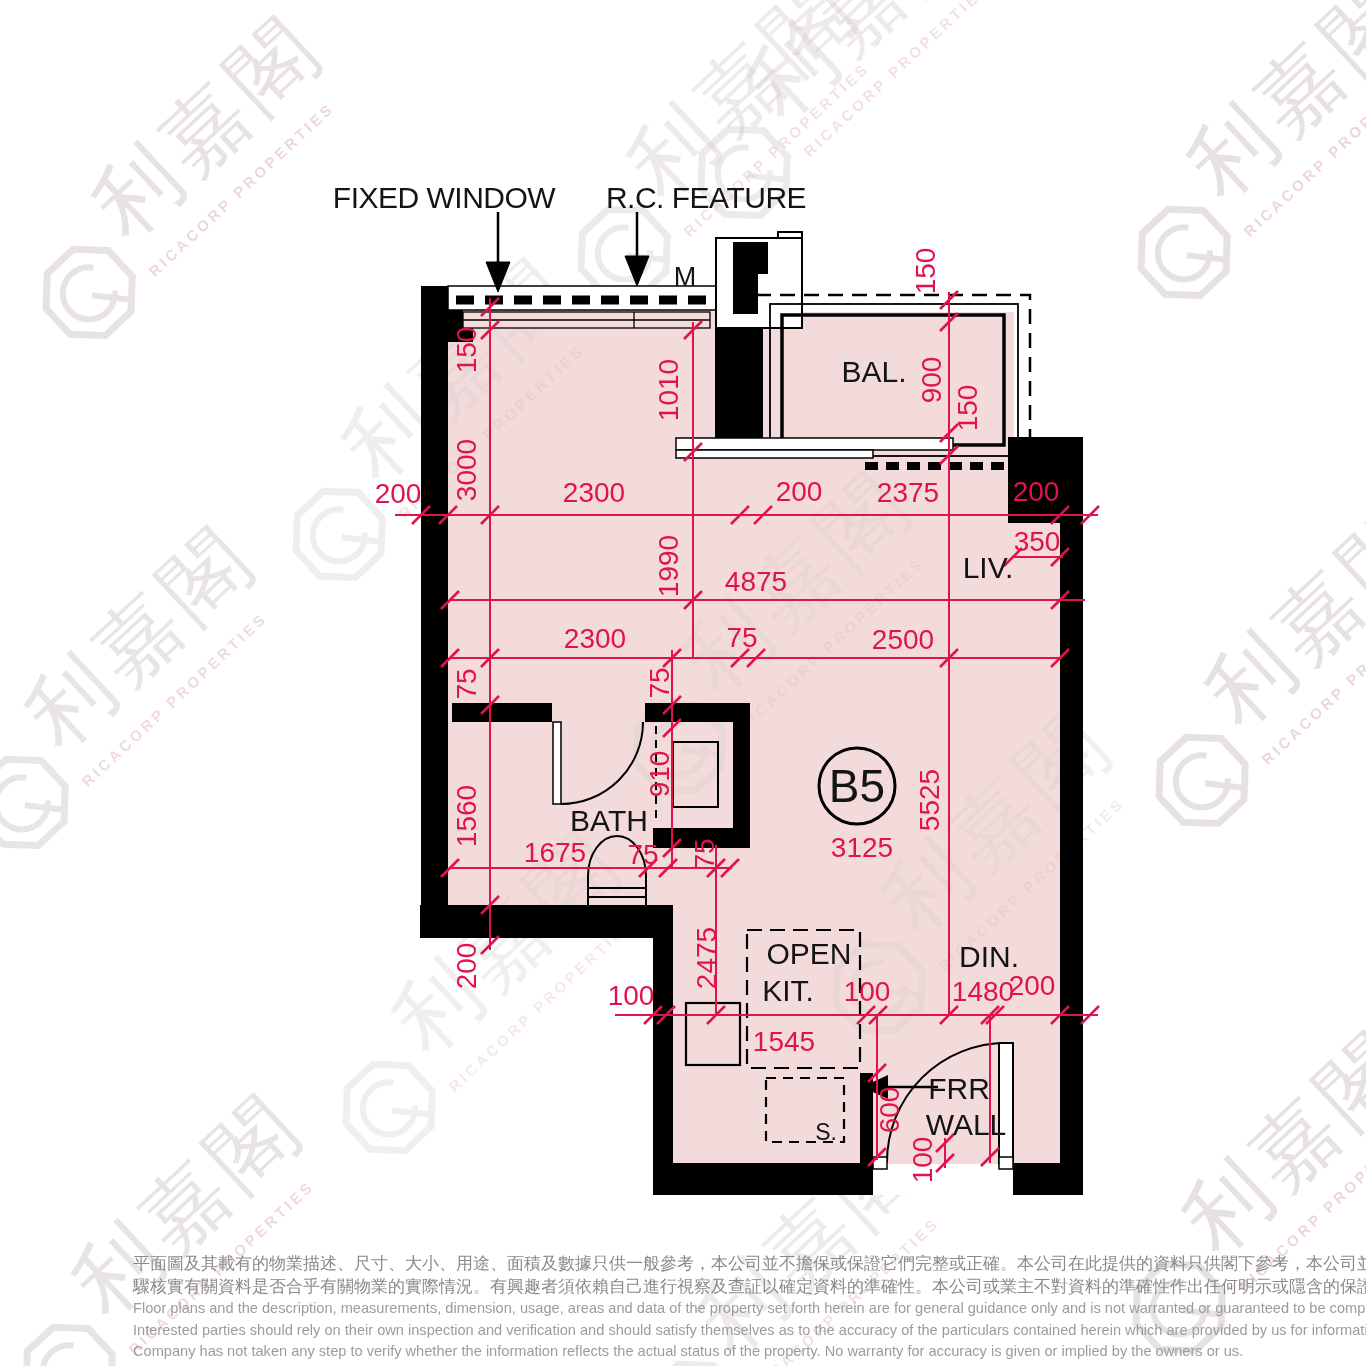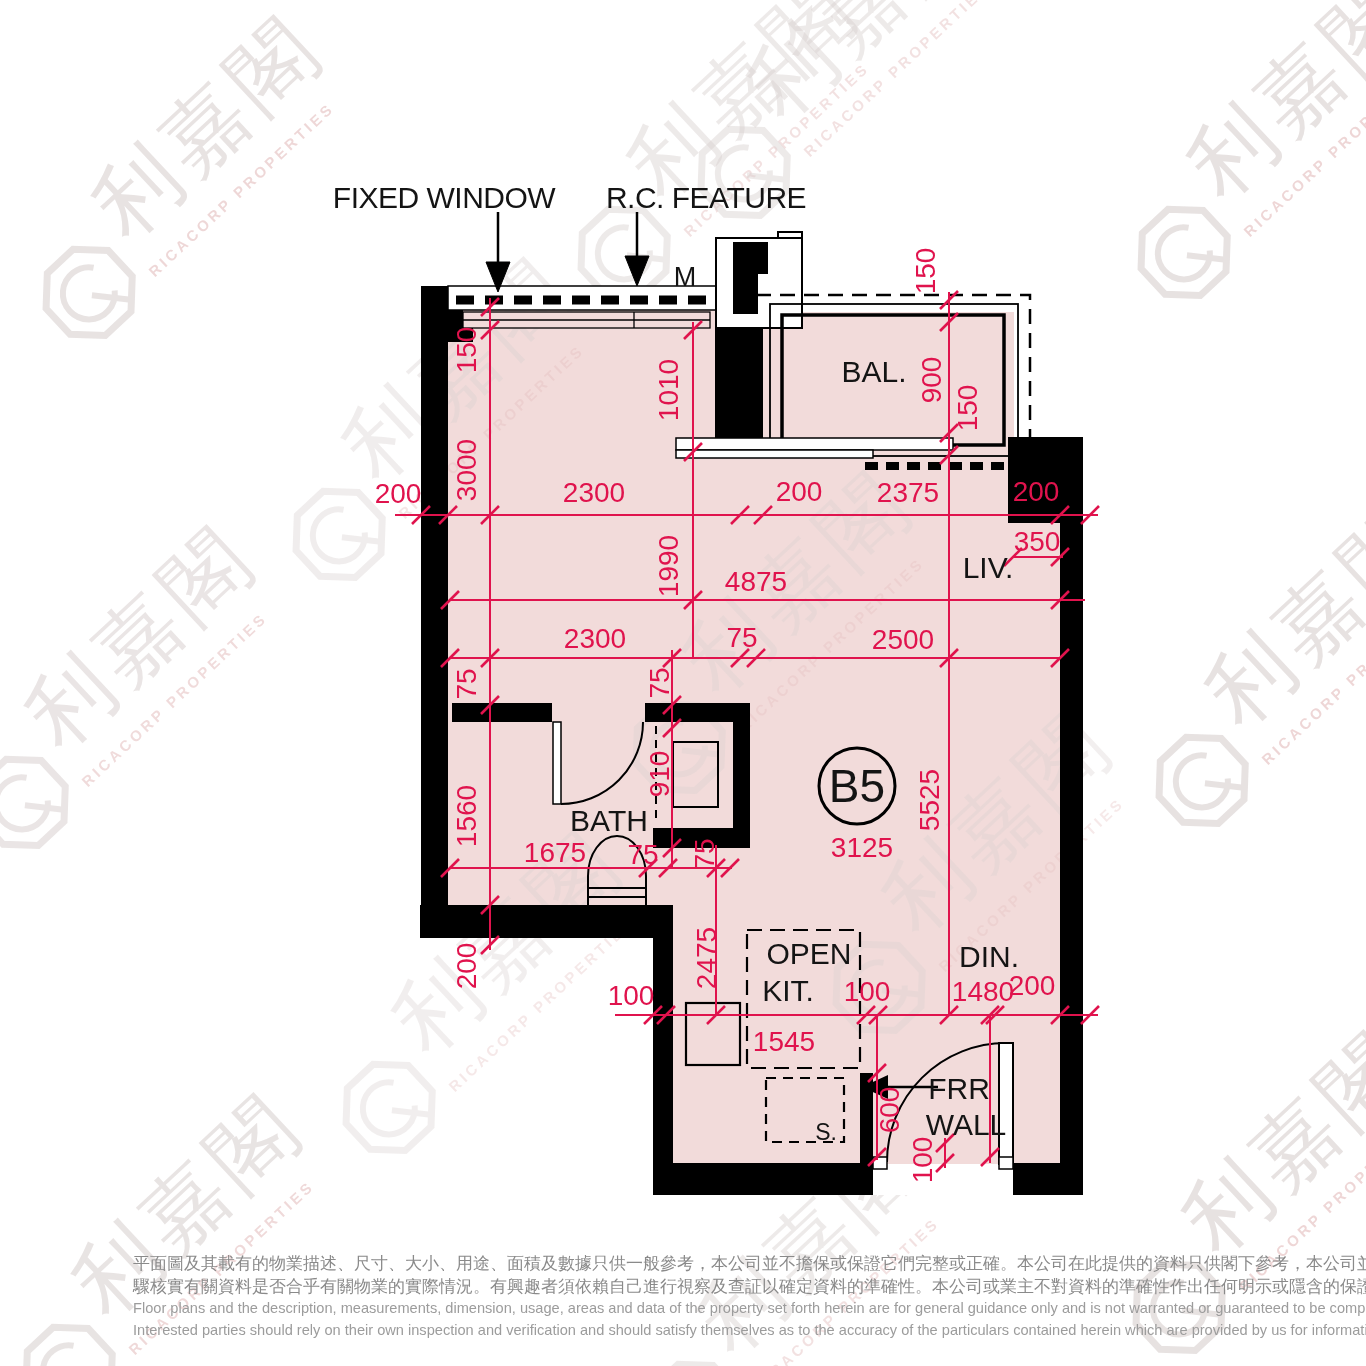--- a/index.html
+++ b/index.html
@@ -210,14 +210,15 @@
     <circle cx="857" cy="786" r="38" fill="none" stroke="#000" stroke-width="3"></circle>
     <text class="unit-lab" x="857" y="802">B5</text>
   </g>
 </svg>
 
 <div class="disclaimer">
   <div class="zh">平面圖及其載有的物業描述、尺寸、大小、用途、面積及數據只供一般參考，本公司並不擔保或保證它們完整或正確。本公司在此提供的資料只供閣下參考，本公司並無採取任何步</div>
   <div class="zh">驟核實有關資料是否合乎有關物業的實際情況。有興趣者須依賴自己進行視察及查証以確定資料的準確性。本公司或業主不對資料的準確性作出任何明示或隱含的保證。</div>
   <div class="en">Floor plans and the description, measurements, dimension, usage, areas and data of the property set forth herein are for general guidance only and is not warranted or guaranteed to be complete or correct.</div>
   <div class="en">Interested parties should rely on their own inspection and verification and should satisfy themselves as to the accuracy of the particulars contained herein which are provided by us for information only.  Our</div>
+  <div class="en">Company has not taken any step to verify whether the information reflects the actual status of the property.  No warranty for accuracy is given or implied by the owners or us.</div>
 </div>
 </div>
 
 </body></html>

